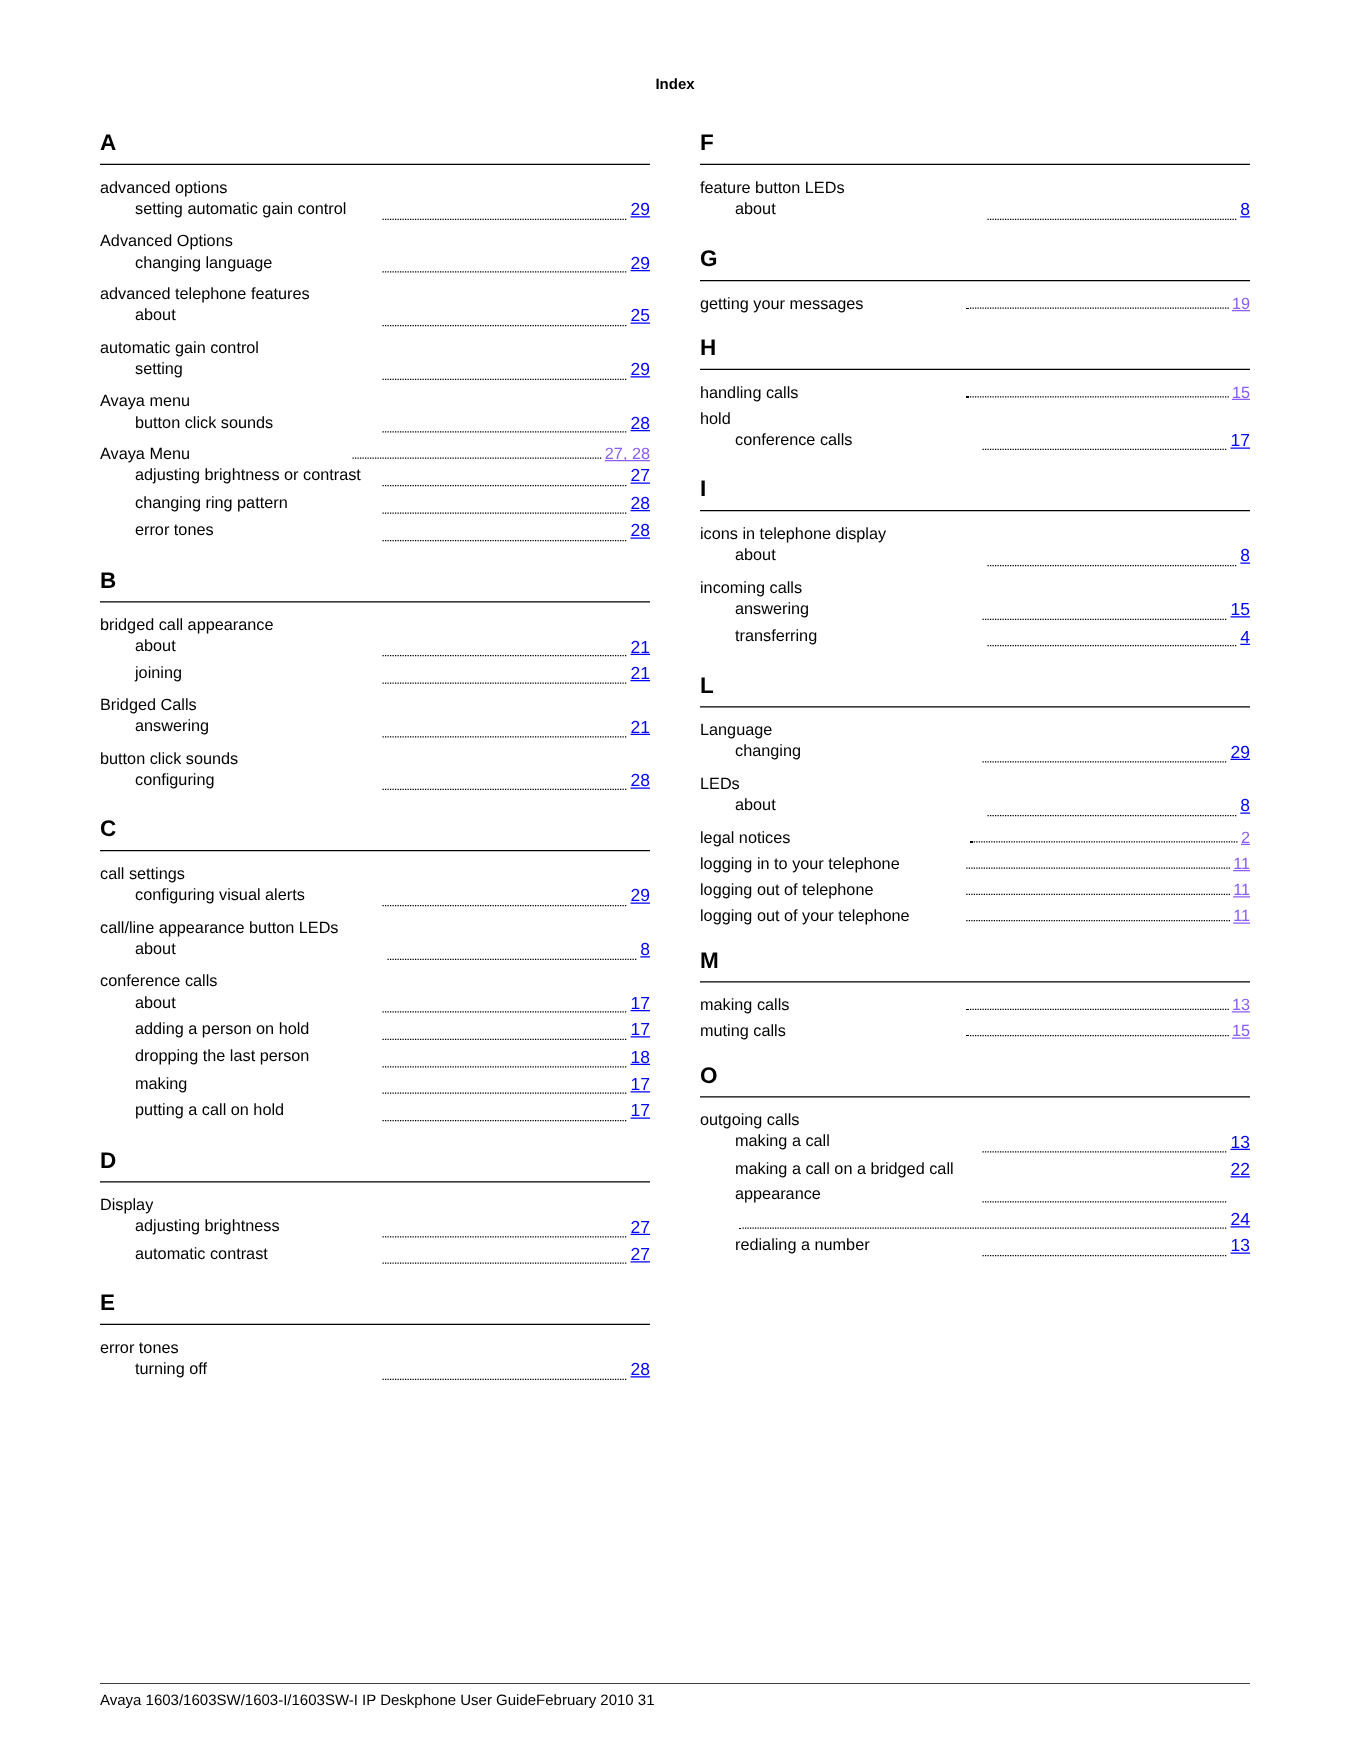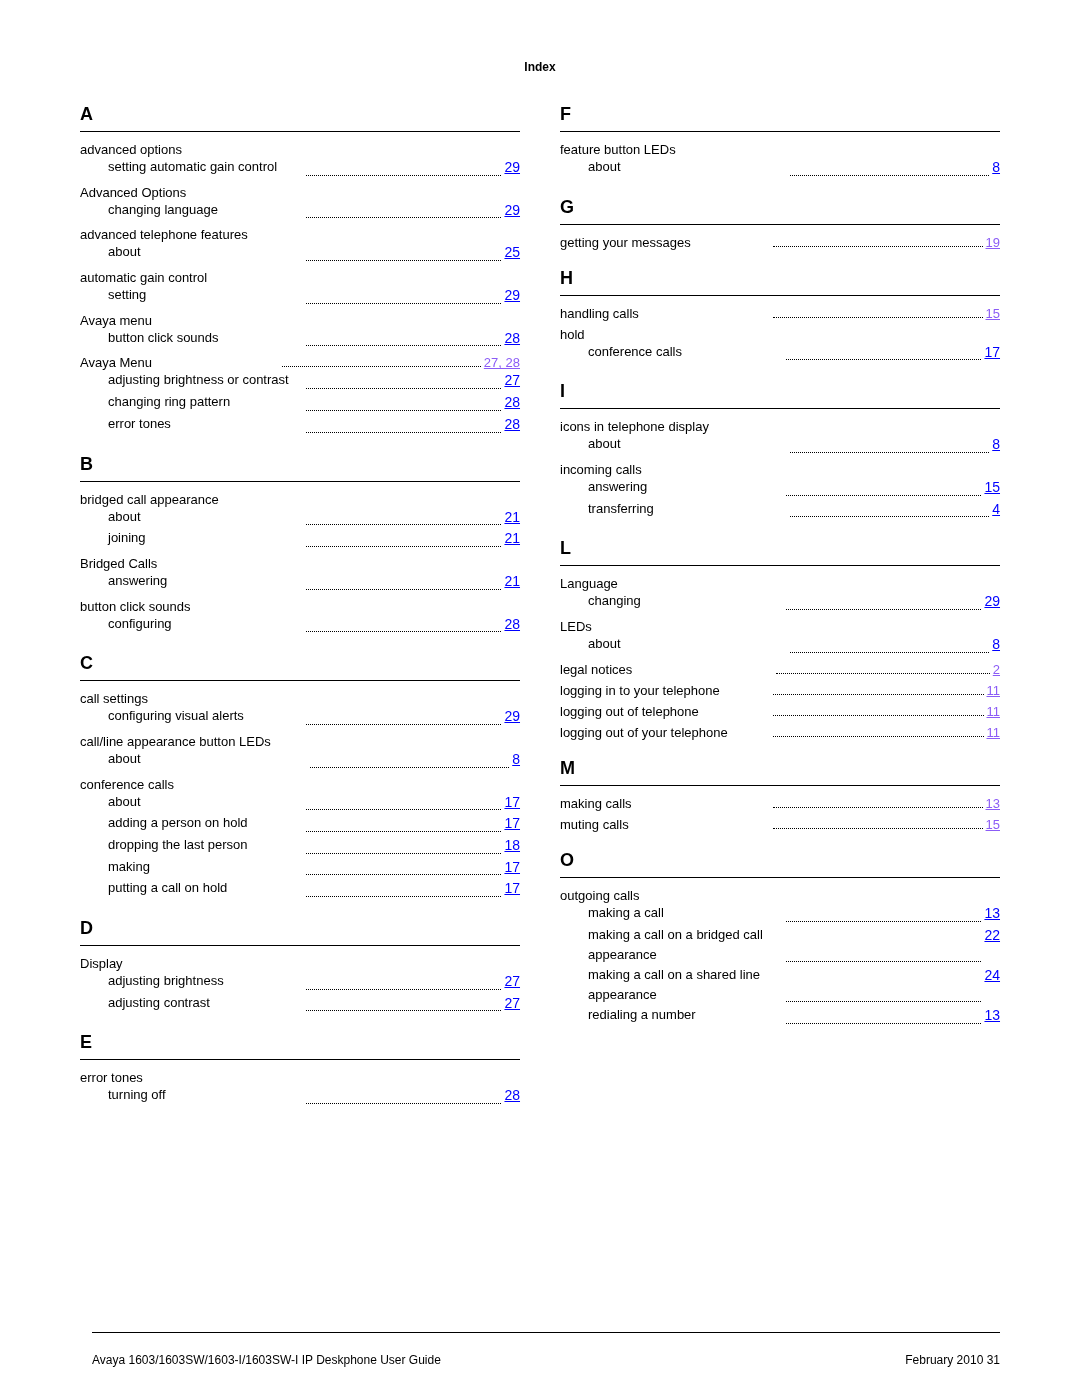--- a/index.html
+++ b/index.html
@@ -72,28 +72,28 @@
     }
     .entry-page-multi {
       color: #8b5cf6;
       text-decoration: underline;
       white-space: nowrap;
       font-size: 13px;
     }
     .footer {
       position: fixed;
       bottom: 30px;
-      left: 92px;
+      left: 80px;
       right: 80px;
       display: flex;
-      justify-content: space-between;
+      justify-content: flex-start;
       font-size: 12px;
       color: #000;
       border-top: 1px solid #000;
-      padding-top: 20px;
+      padding-top: 6px;
     }
   </style>
 </head>
 <body>
 
 <h1 class="page-title">Index</h1>
 
 <div class="columns">
   <div class="col" id="left-col">
       <div class="section">
@@ -271,21 +271,21 @@
         <div class="entry-group">
           <div class="entry-main">
             <span>Display</span>
           </div>
           <div class="entry-sub">
             <span class="entry-label">adjusting brightness</span>
             <span class="entry-dots"></span>
             <span class="entry-page">27</span>
           </div>
           <div class="entry-sub">
-            <span class="entry-label">adjusting contrast</span>
+            <span class="entry-label">automatic contrast</span>
             <span class="entry-dots"></span>
             <span class="entry-page">27</span>
           </div>
         </div>
       </div>
       <div class="section">
         <div class="section-letter">E</div>
         <hr class="section-divider">
         <div class="entry-group">
           <div class="entry-main">
@@ -456,21 +456,20 @@
             <span class="entry-label">making a call</span>
             <span class="entry-dots"></span>
             <span class="entry-page">13</span>
           </div>
           <div class="entry-sub">
             <span class="entry-label">making a call on a bridged call appearance</span>
             <span class="entry-dots"></span>
             <span class="entry-page">22</span>
           </div>
           <div class="entry-sub">
-            <span class="entry-label">making a call on a shared line appearance</span>
             <span class="entry-dots"></span>
             <span class="entry-page">24</span>
           </div>
           <div class="entry-sub">
             <span class="entry-label">redialing a number</span>
             <span class="entry-dots"></span>
             <span class="entry-page">13</span>
           </div>
         </div>
       </div>

